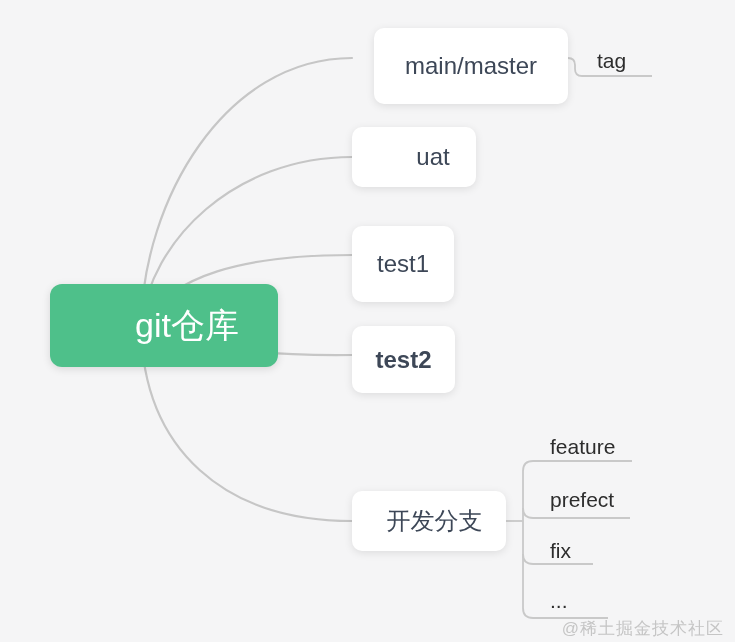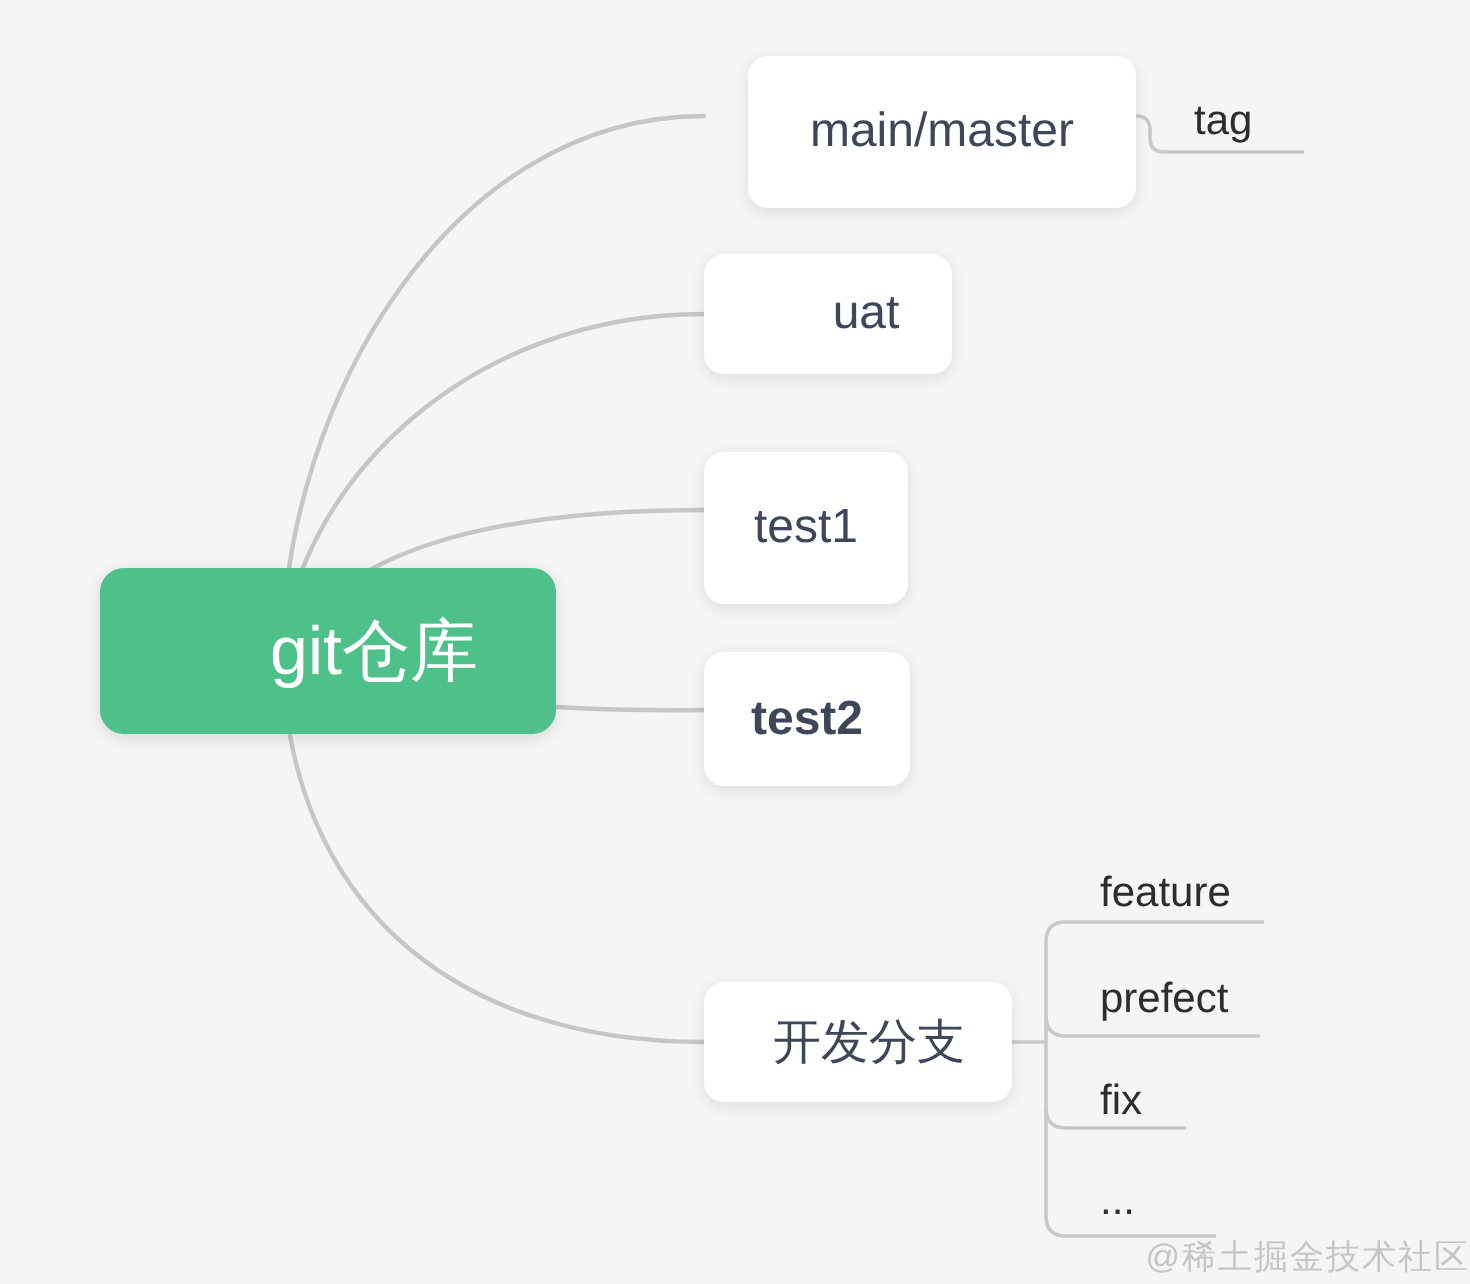--- a/index.html
+++ b/index.html
@@ -33,21 +33,21 @@
   .leaf{
     position:absolute;
     color:#2d2d2d;
     font-size:21px;
     line-height:1.15;
     white-space:nowrap;
     cursor:pointer;
   }
   .watermark{
     position:absolute;
-    right:0;top:617px;
+    right:11px;top:617px;
     font-size:17px;
     color:#c5c5c5;
     letter-spacing:1px;
   }
   
   .n-root {left:50px; top:284px; width:182px; height:83px;}
   .n-mm   {left:347px;top:28px;  width:194px; height:76px;margin-left:27px;}
   .n-uat  {left:352px;top:127px; width:86px;  height:60px;padding-left:38px;}
   .n-t1   {left:352px;top:226px; width:102px; height:76px;align-items:center;}
   .n-t2   {left:352px;top:326px; width:103px; height:67px;font-weight:bold;}

